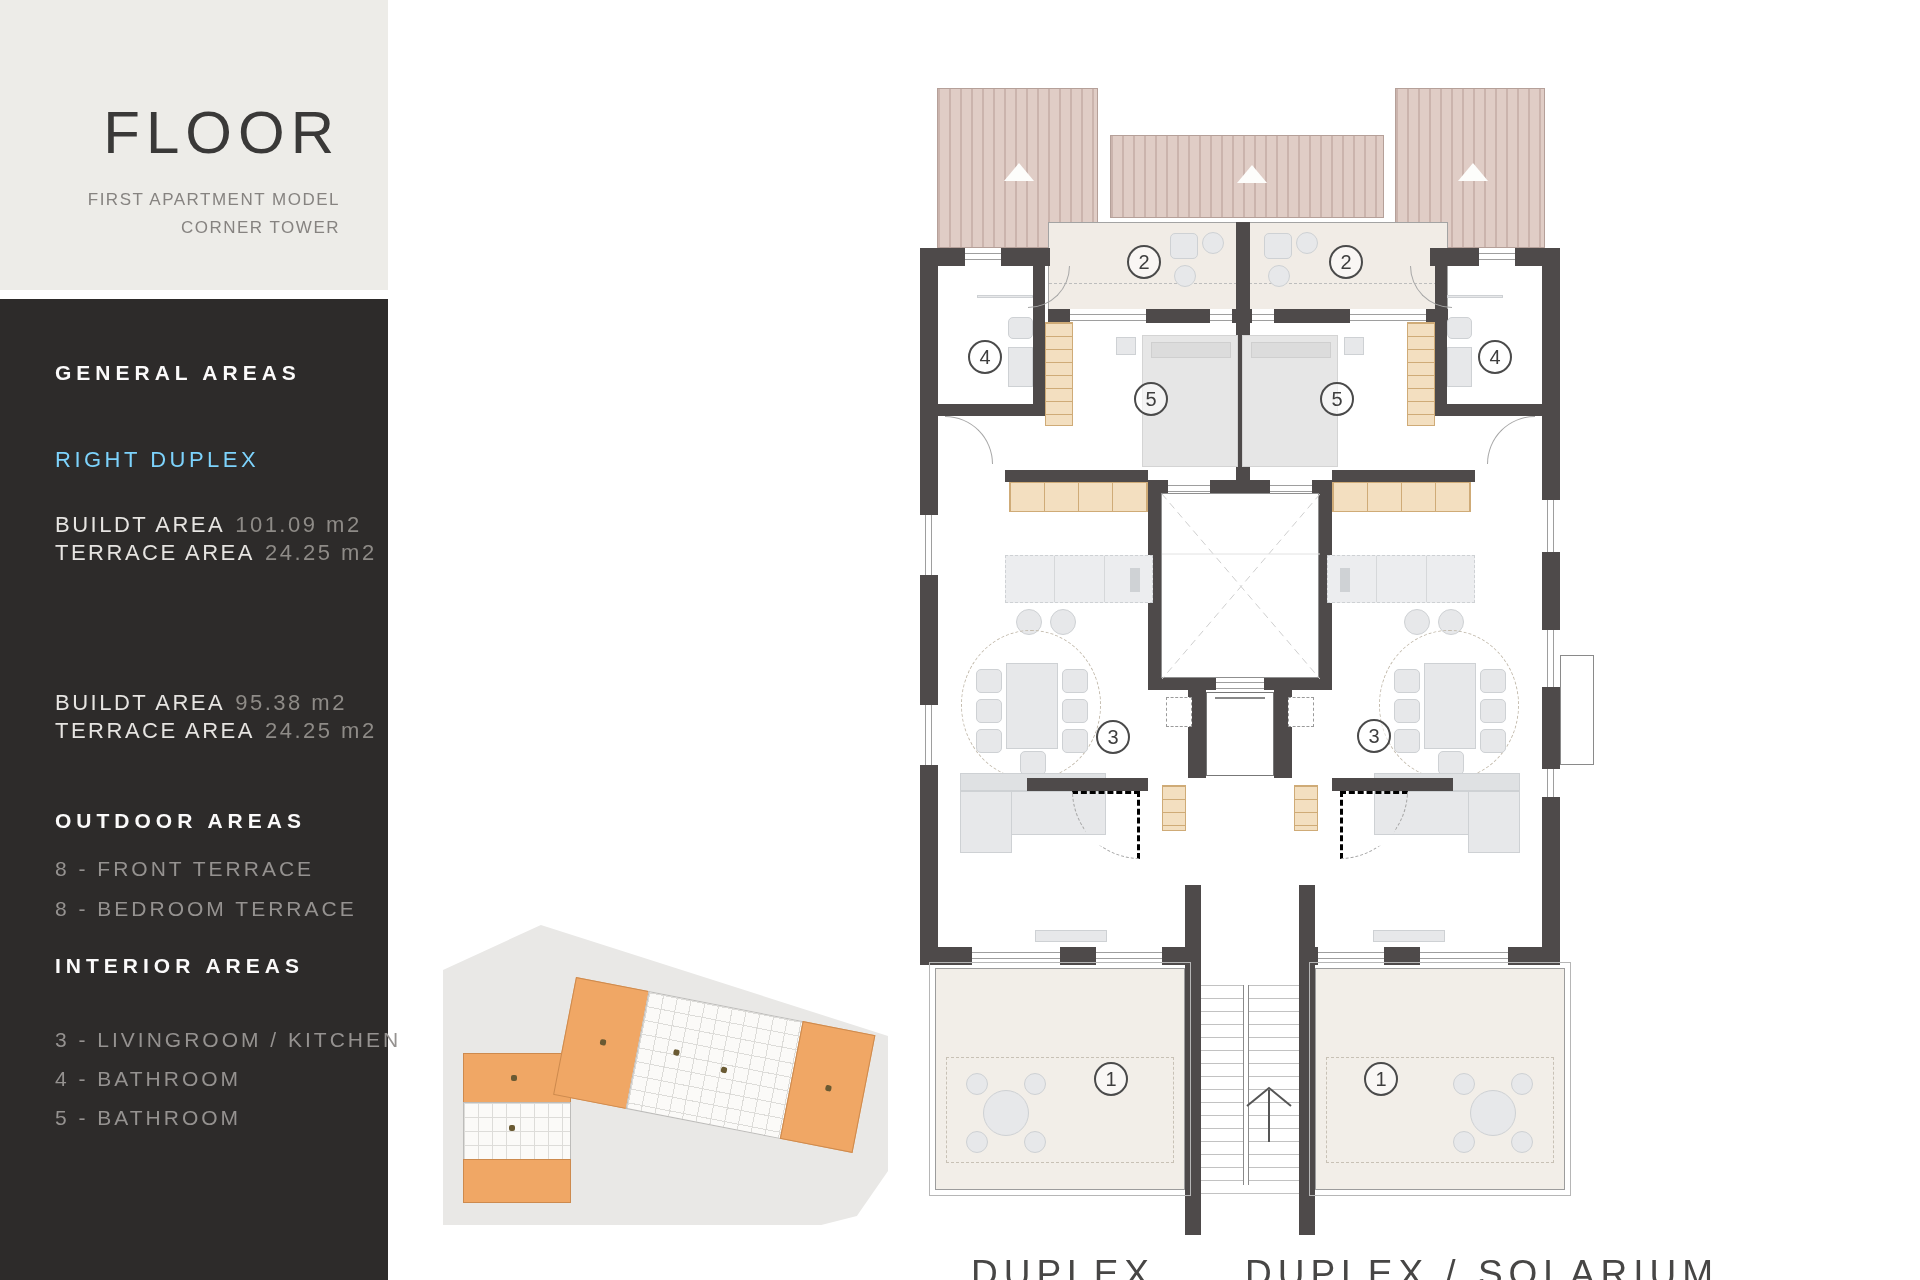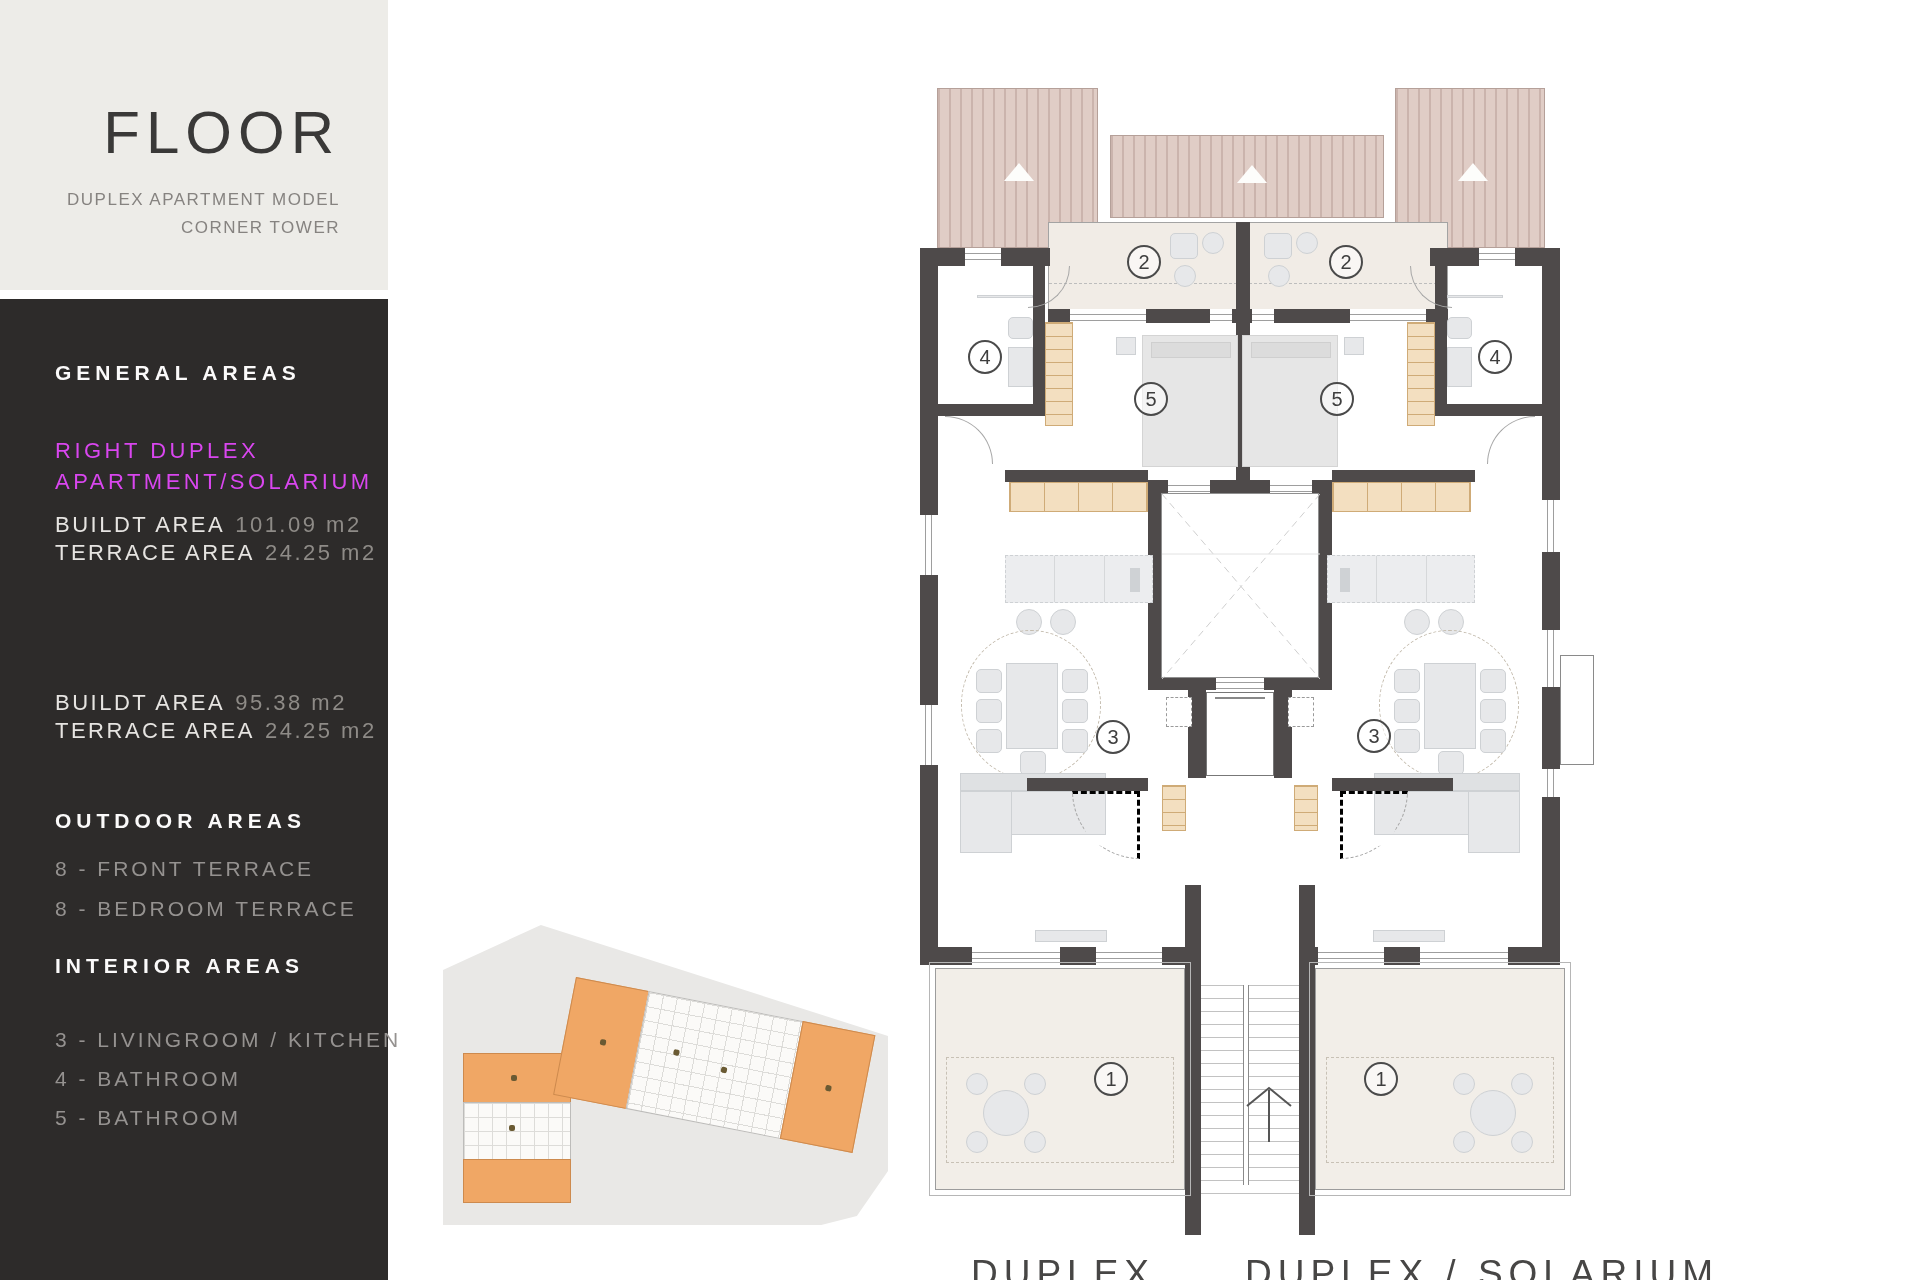--- a/index.html
+++ b/index.html
@@ -9,21 +9,21 @@
   
   #title-block { position:absolute; left:0; top:0; width:388px; height:290px;
                  background:#edece8; text-align:right; padding-right:48px; }
   .title-line { font-size:60px; font-weight:400; letter-spacing:6px; color:#3a3938; position:absolute; right:48px; white-space:nowrap; }
   .subtitle-line { font-size:17px; letter-spacing:1.5px; color:#868380; position:absolute; right:48px; white-space:nowrap; }
 
   
   #sidebar { position:absolute; left:0; top:299px; width:388px; height:981px; background:#2d2b2a; }
   #sidebar .sb { position:absolute; left:55px; white-space:nowrap; }
   .sb-heading { font-size:21px; font-weight:bold; letter-spacing:5px; color:#fbfafa; }
-  .sb-name { font-size:22px; letter-spacing:3.5px; color:#d946ef; line-height:31px; }
+  .sb-name { font-size:22px; letter-spacing:3.5px; color:#7dd3fc; line-height:31px;margin-top:9px; }
   .sb-row { font-size:22px; letter-spacing:2.5px; line-height:28px; }
   .sb-row .lbl { color:#e6e4e1; }
   .sb-row .val { color:#8e8b87; margin-left:10px; }
   .sb-item { font-size:21px; letter-spacing:3px; color:#959290; }
 
   
   #plan { position:absolute; left:920px; top:85px; width:690px; height:1195px; }
   .wall { position:absolute; background:#4e4a4a; }
   .win  { position:absolute; background:#fff;
           background-image:linear-gradient(#9e9e9e,#9e9e9e),linear-gradient(#9e9e9e,#9e9e9e);
@@ -71,30 +71,29 @@
   .band-w { position:absolute; background:#fbfaf8; border:1px solid #bdbcba;
             background-image:repeating-linear-gradient(90deg,#dddcd9 0 1px,transparent 1px 14px),
                              repeating-linear-gradient(180deg,#dddcd9 0 1px,transparent 1px 14px); }
   .dot { position:absolute; width:6px; height:6px; background:#6a5a33; border-radius:2px; }
 </style>
 </head>
 <body>
 
 <div id="title-block">
   <div class="title-line" style="top:98px">FLOOR</div>
-  <div class="subtitle-line" style="top:190px">DUPLEX APARTMENT MODEL</div>
+  <div class="subtitle-line" style="top:190px">FIRST APARTMENT MODEL</div>
   <div class="subtitle-line" style="top:218px">CORNER TOWER</div>
 </div>
 
 <div id="sidebar">
   <div class="sb sb-heading" style="top:62px">GENERAL AREAS</div>
 
   <div class="sb sb-name" style="top:136px">
     <div>RIGHT DUPLEX</div>
-    <div>APARTMENT/SOLARIUM</div>
   </div>
   <div class="sb sb-row" style="top:212px">
     <div><span class="lbl">BUILDT AREA</span><span class="val">101.09 m2</span></div>
     <div><span class="lbl">TERRACE AREA</span><span class="val">24.25  m2</span></div>
   </div>
 
   <div class="sb sb-row" style="top:390px">
     <div><span class="lbl">BUILDT AREA</span><span class="val">95.38 m2</span></div>
     <div><span class="lbl">TERRACE AREA</span><span class="val">24.25 m2</span></div>
   </div>

